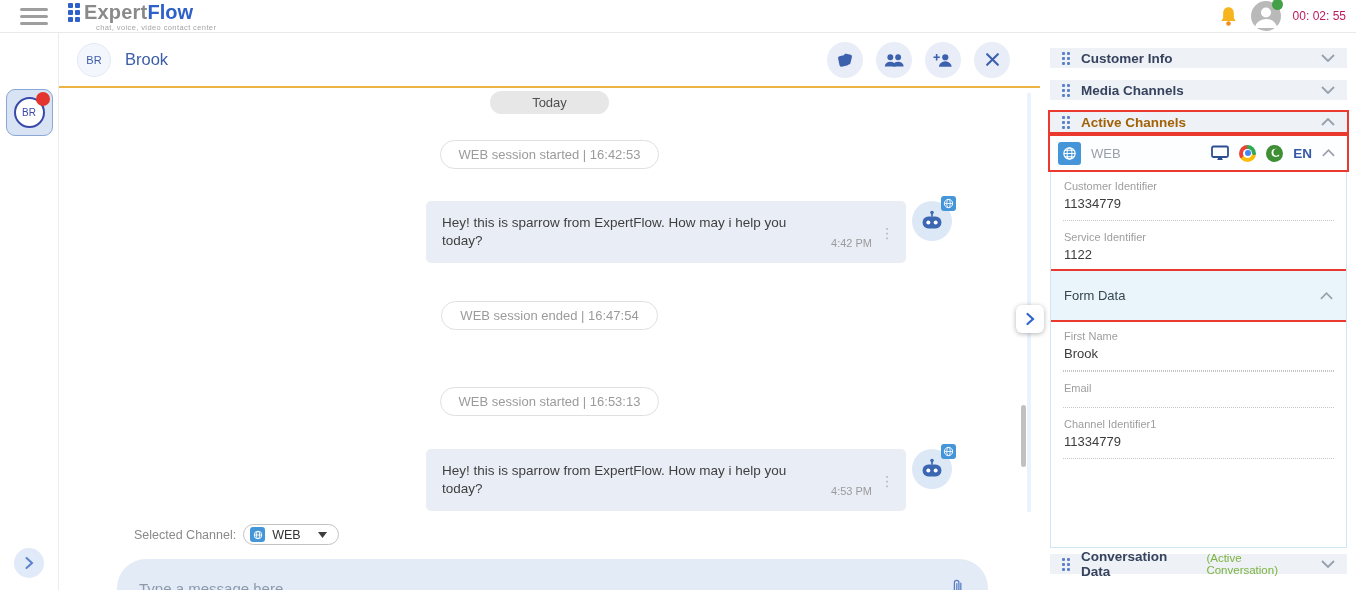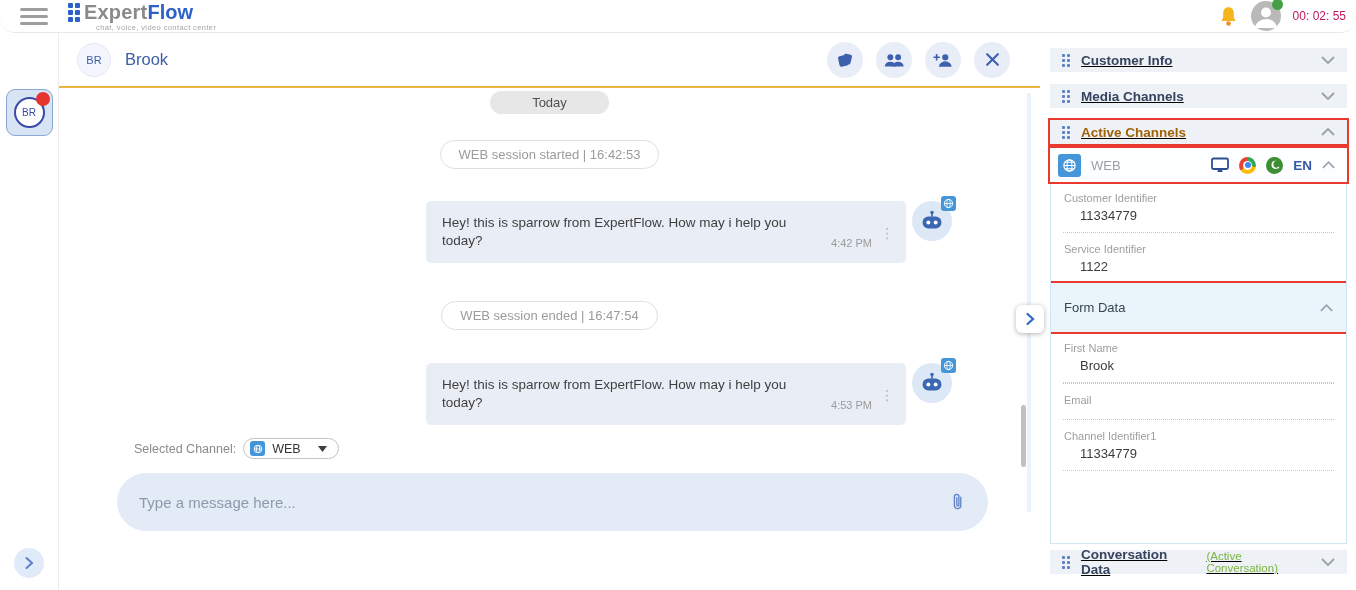--- a/index.html
+++ b/index.html
@@ -1,21 +1,21 @@
 <!DOCTYPE html>
 <html><head>
 <meta charset="utf-8">
 <style>
   * { box-sizing: border-box; margin: 0; padding: 0; }
   html,body { width:1356px; height:590px; overflow:hidden; background:#fff;
     font-family:"Liberation Sans", sans-serif; }
 
   
   .topbar { height:33px; background:#fff; border-bottom:1px solid #e9e9e9;
-    display:flex; align-items:center; position:relative; z-index:6;border-radius:15px; }
+    display:flex; align-items:center; position:relative; z-index:6; }
   .hamburger { width:28px; margin-left:20px; cursor:pointer; }
   .hamburger i { display:block; height:3px; background:#9e9e9e; border-radius:2px; margin:4px 0; }
   .logo { margin-left:20px; display:flex; flex-direction:column; }
   .logo-row { display:flex; align-items:center; gap:4px; }
   .logo-grid { display:grid; grid-template-columns:5px 5px; grid-auto-rows:5px; gap:2px; }
   .logo-grid i { background:#2d60c8; border-radius:1px; }
   .logo-expert { font-size:20px; font-weight:bold; color:#8a8a8a; letter-spacing:0.2px; }
   .logo-flow { font-size:20px; font-weight:bold; color:#2d60c8; }
   .tagline { font-size:7.5px; color:#a5a5a5; margin:-1px 0 0 28px; letter-spacing:0.4px; }
   .topbar-right { margin-left:auto; display:flex; align-items:center; gap:12px; margin-right:10px; }
@@ -98,41 +98,41 @@
     background:#c1c1c1; border-radius:3px; }
 
   .mid-expander { position:absolute; left:1016px; top:272px; width:28px; height:28px;
     background:#fff; border-radius:6px; box-shadow:0 1px 5px rgba(0,0,0,0.3);
     display:flex; align-items:center; justify-content:center; cursor:pointer; z-index:8; border:none; }
 
   
   .sidebar { width:316px; flex:none; background:#fff; display:flex; flex-direction:column;
     padding:15px 9px 0 10px; }
   .s-header { height:20px; flex:none; background:#eef1f5; display:flex; align-items:center;
-    gap:11px; padding:12px 12px; margin-bottom:12px; cursor:pointer;text-decoration:underline; }
+    gap:11px; padding:0 12px; margin-bottom:12px; cursor:pointer; }
   .s-title { font-size:13.5px; font-weight:bold; color:#36435e; }
   .s-header.active .s-title { color:#a16207; }
   .s-chevron { margin-left:auto; display:flex; }
   .up { transform:rotate(180deg); }
   .dots { display:grid; grid-template-columns:3px 3px; grid-auto-rows:3px; gap:2px; cursor:grab; }
   .dots i { background:#5b80c8; border-radius:1px; }
   .red-box { outline:2px solid #ea3a30; outline-offset:0; position:relative; z-index:2; }
 
   .web-row { height:34px; flex:none; background:#fdfeff; display:flex; align-items:center;
     gap:10px; padding:0 12px 0 8px; margin-bottom:0; cursor:pointer; }
   .web-sq { width:23px; height:23px; background:#4596d8; border-radius:3px;
     display:flex; align-items:center; justify-content:center; }
   .web-name { font-size:13px; color:#9aa0a8; }
   .web-icons { margin-left:auto; display:flex; align-items:center; gap:10px; }
   .lang { font-size:13.5px; font-weight:bold; color:#3558a8; }
 
   .details-panel { flex:1; border:1px solid #cfe7f4; border-top:none; overflow:hidden; }
   .f-row { padding:10px 13px 9px; }
   .f-label { font-size:11px; color:#9e9e9e; }
-  .f-value { font-size:13px; color:#3c3c3c; margin-top:4px; min-height:0;margin-left:16px; }
+  .f-value { font-size:13px; color:#3c3c3c; margin-top:4px; min-height:0; }
   .dotline { border-bottom:1px dotted #c6c6c6; margin:0 12px; }
   .form-header { height:49px; background:#e9f4fb; display:flex; align-items:center;
     padding:0 13px; cursor:pointer; }
   .form-title { font-size:13px; color:#37474f; }
 
   .conv-header { margin-top:6px; margin-bottom:16px; }
   .conv-sub { font-size:11.5px; color:#7cb342; margin-left:2px; }
 
   .chrome-icon { width:17px; height:17px; border-radius:50%; position:relative; flex:none;
     background:conic-gradient(from 0deg,#34a853 0 100deg,#fbbc05 100deg 235deg,#ea4335 235deg 360deg); }
@@ -253,20 +253,21 @@
           <svg width="11" height="11" viewBox="0 0 16 16">
               <circle cx="8" cy="8" r="6" fill="none" stroke="#fff" stroke-width="1.4"></circle>
               <ellipse cx="8" cy="8" rx="2.6" ry="6" fill="none" stroke="#fff" stroke-width="1.2"></ellipse>
               <path d="M2 8 h12" stroke="#fff" stroke-width="1.2"></path>
             </svg>
         </span>
       </span>
     </div>
 
     <div class="event-pill gap-md">WEB session ended | 16:47:54</div>
+    <div class="event-pill gap-lg">WEB session started | 16:53:13</div>
 
     <div class="msg-row second">
       <div class="bubble">
         <span class="bubble-text">Hey! this is sparrow from ExpertFlow. How may i help you today?</span>
         <span class="bubble-time">4:53 PM</span>
         <button class="bubble-menu">⋮</button>
       </div>
       <span class="bot-avatar">
         <svg width="26" height="23" viewBox="0 0 24 22">
             <circle cx="12" cy="2.4" r="1.7" fill="#3b67b2"></circle>

